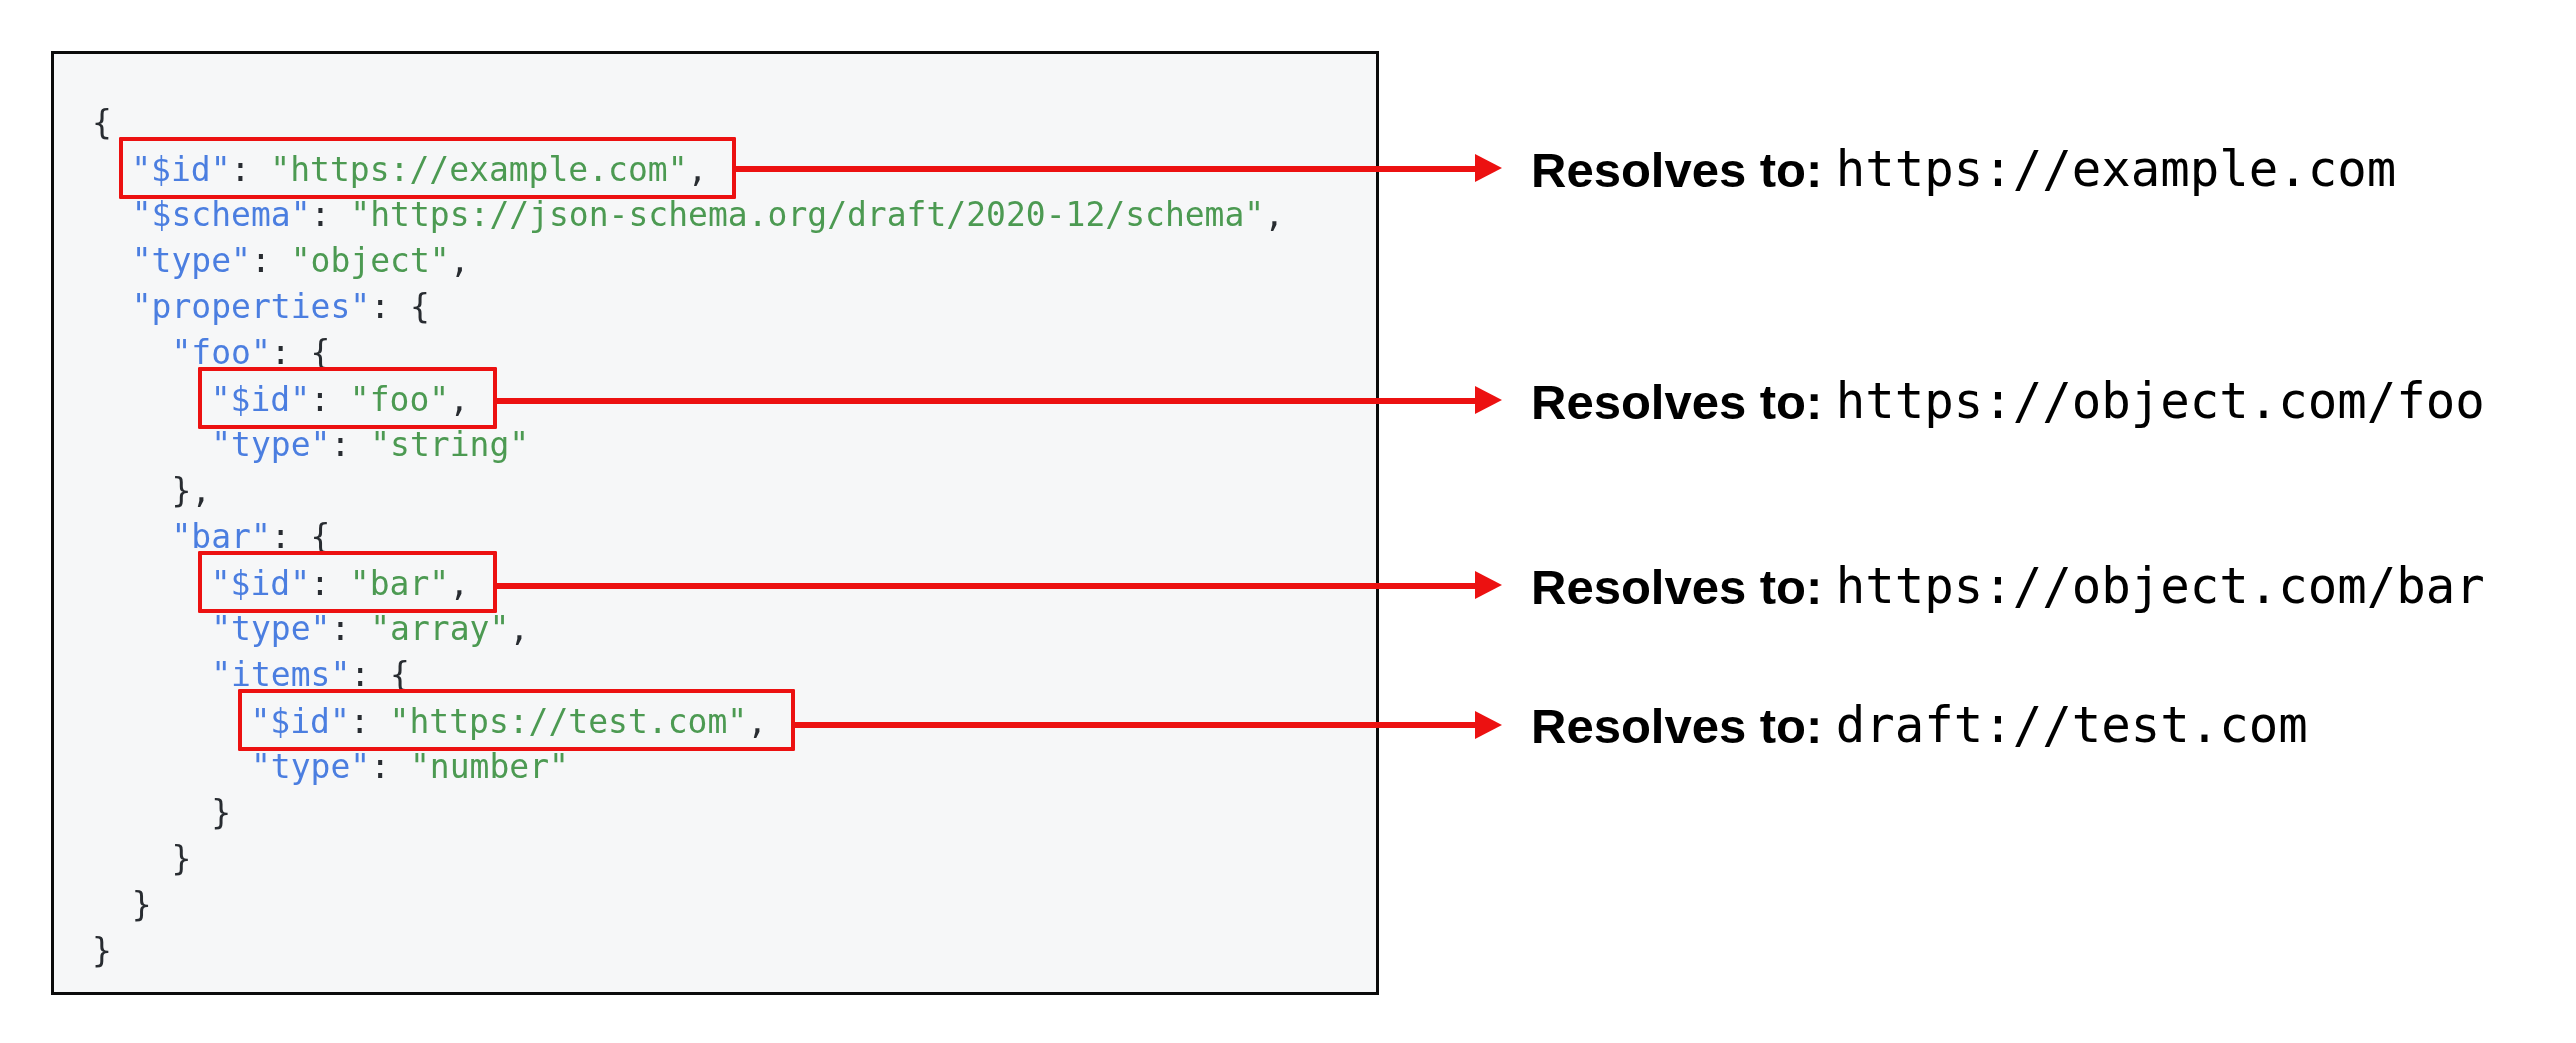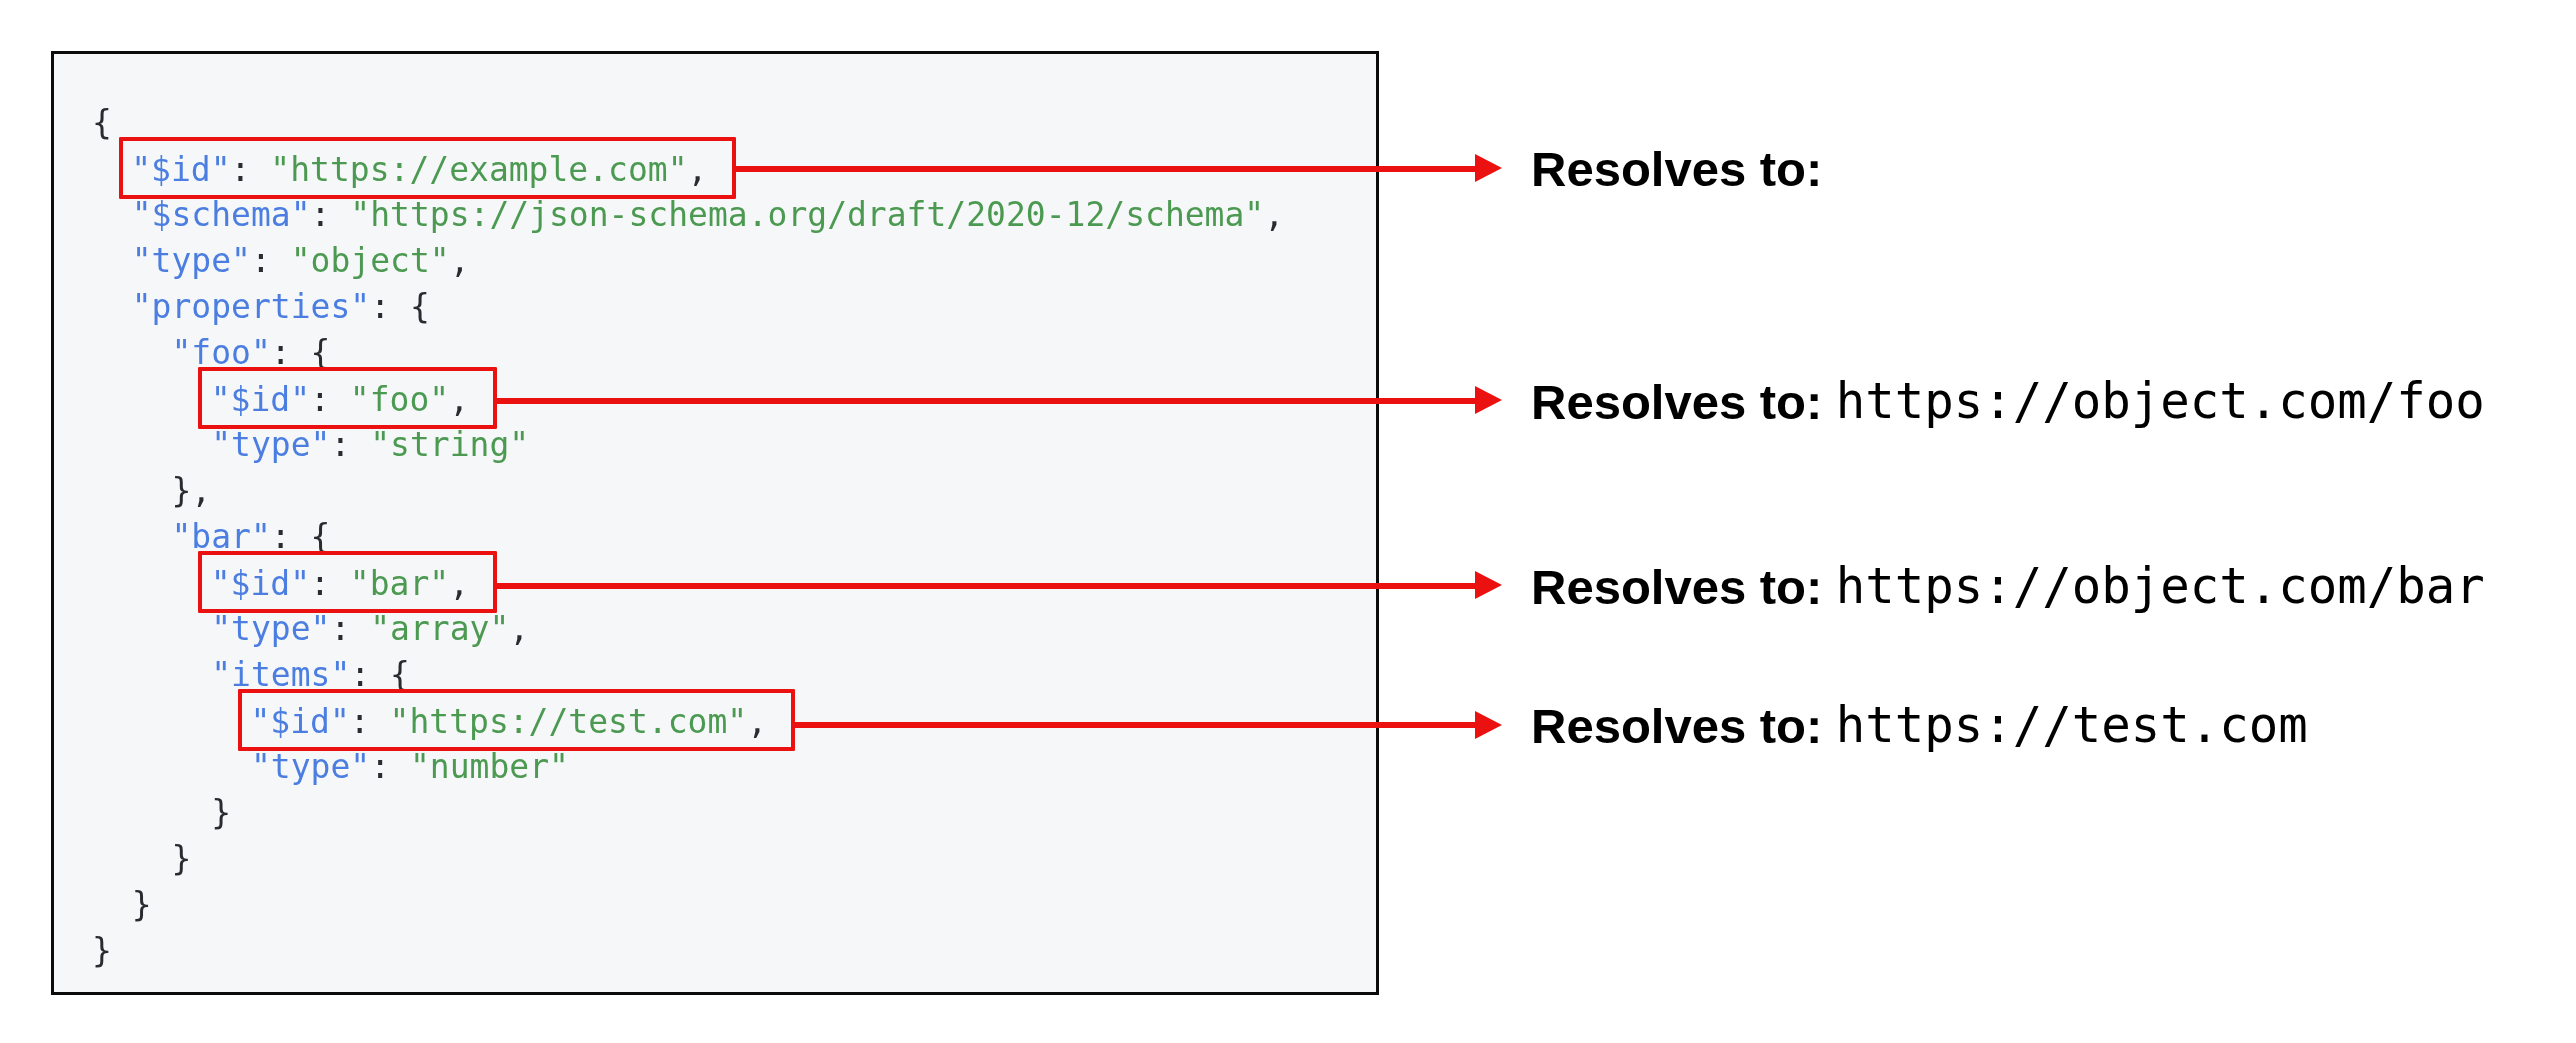--- a/index.html
+++ b/index.html
@@ -73,32 +73,33 @@
 </style>
 </head>
 <body style="--key-blue: #4b7ee0; --string-green: #4c9a52; --punct: #282c31; --highlight-red: #ec1111; --panel-bg: #f6f7f8; --panel-border: #0b0b0b; --text-black: #000000;">
 
 <div class="code-panel"><div class="code-line"><span class="seg-pun"></span><span class="seg-pun">{</span></div><div class="code-line"><span class="seg-pun">  </span><span class="hl"><span class="seg-key">"$id"</span><span class="seg-pun">: </span><span class="seg-str">"https://example.com"</span><span class="seg-pun">,</span></span></div><div class="code-line"><span class="seg-pun">  </span><span class="seg-key">"$schema"</span><span class="seg-pun">: </span><span class="seg-str">"https://json-schema.org/draft/2020-12/schema"</span><span class="seg-pun">,</span></div><div class="code-line"><span class="seg-pun">  </span><span class="seg-key">"type"</span><span class="seg-pun">: </span><span class="seg-str">"object"</span><span class="seg-pun">,</span></div><div class="code-line"><span class="seg-pun">  </span><span class="seg-key">"properties"</span><span class="seg-pun">: {</span></div><div class="code-line"><span class="seg-pun">    </span><span class="seg-key">"foo"</span><span class="seg-pun">: {</span></div><div class="code-line"><span class="seg-pun">      </span><span class="hl"><span class="seg-key">"$id"</span><span class="seg-pun">: </span><span class="seg-str">"foo"</span><span class="seg-pun">,</span></span></div><div class="code-line"><span class="seg-pun">      </span><span class="seg-key">"type"</span><span class="seg-pun">: </span><span class="seg-str">"string"</span></div><div class="code-line"><span class="seg-pun">    </span><span class="seg-pun">},</span></div><div class="code-line"><span class="seg-pun">    </span><span class="seg-key">"bar"</span><span class="seg-pun">: {</span></div><div class="code-line"><span class="seg-pun">      </span><span class="hl"><span class="seg-key">"$id"</span><span class="seg-pun">: </span><span class="seg-str">"bar"</span><span class="seg-pun">,</span></span></div><div class="code-line"><span class="seg-pun">      </span><span class="seg-key">"type"</span><span class="seg-pun">: </span><span class="seg-str">"array"</span><span class="seg-pun">,</span></div><div class="code-line"><span class="seg-pun">      </span><span class="seg-key">"items"</span><span class="seg-pun">: {</span></div><div class="code-line"><span class="seg-pun">        </span><span class="hl"><span class="seg-key">"$id"</span><span class="seg-pun">: </span><span class="seg-str">"https://test.com"</span><span class="seg-pun">,</span></span></div><div class="code-line"><span class="seg-pun">        </span><span class="seg-key">"type"</span><span class="seg-pun">: </span><span class="seg-str">"number"</span></div><div class="code-line"><span class="seg-pun">      </span><span class="seg-pun">}</span></div><div class="code-line"><span class="seg-pun">    </span><span class="seg-pun">}</span></div><div class="code-line"><span class="seg-pun">  </span><span class="seg-pun">}</span></div><div class="code-line"><span class="seg-pun"></span><span class="seg-pun">}</span></div></div>
 
 <div class="arrow-shaft" style="left: 733px; top: 166px; width: 744px;"></div>
 <div class="arrow-head" style="left: 1475px; top: 154px;"></div>
 <div class="annotation-row" style="left: 1531px; top: 169px;">
     <span class="annotation-label">Resolves to:</span>
+    <span class="annotation-url">https://example.com</span>
   </div>
 <div class="arrow-shaft" style="left: 495px; top: 398px; width: 982px;"></div>
 <div class="arrow-head" style="left: 1475px; top: 386px;"></div>
 <div class="annotation-row" style="left: 1531px; top: 401px;">
     <span class="annotation-label">Resolves to:</span>
     <span class="annotation-url">https://object.com/foo</span>
   </div>
 <div class="arrow-shaft" style="left: 495px; top: 583px; width: 982px;"></div>
 <div class="arrow-head" style="left: 1475px; top: 571px;"></div>
 <div class="annotation-row" style="left: 1531px; top: 586px;">
     <span class="annotation-label">Resolves to:</span>
     <span class="annotation-url">https://object.com/bar</span>
   </div>
 <div class="arrow-shaft" style="left: 793px; top: 722px; width: 685px;"></div>
 <div class="arrow-head" style="left: 1475px; top: 711px;"></div>
 <div class="annotation-row" style="left: 1531px; top: 725px;">
     <span class="annotation-label">Resolves to:</span>
-    <span class="annotation-url">https://test.com</span>
+    <span class="annotation-url">draft://test.com</span>
   </div>
 
 
 </body></html>

